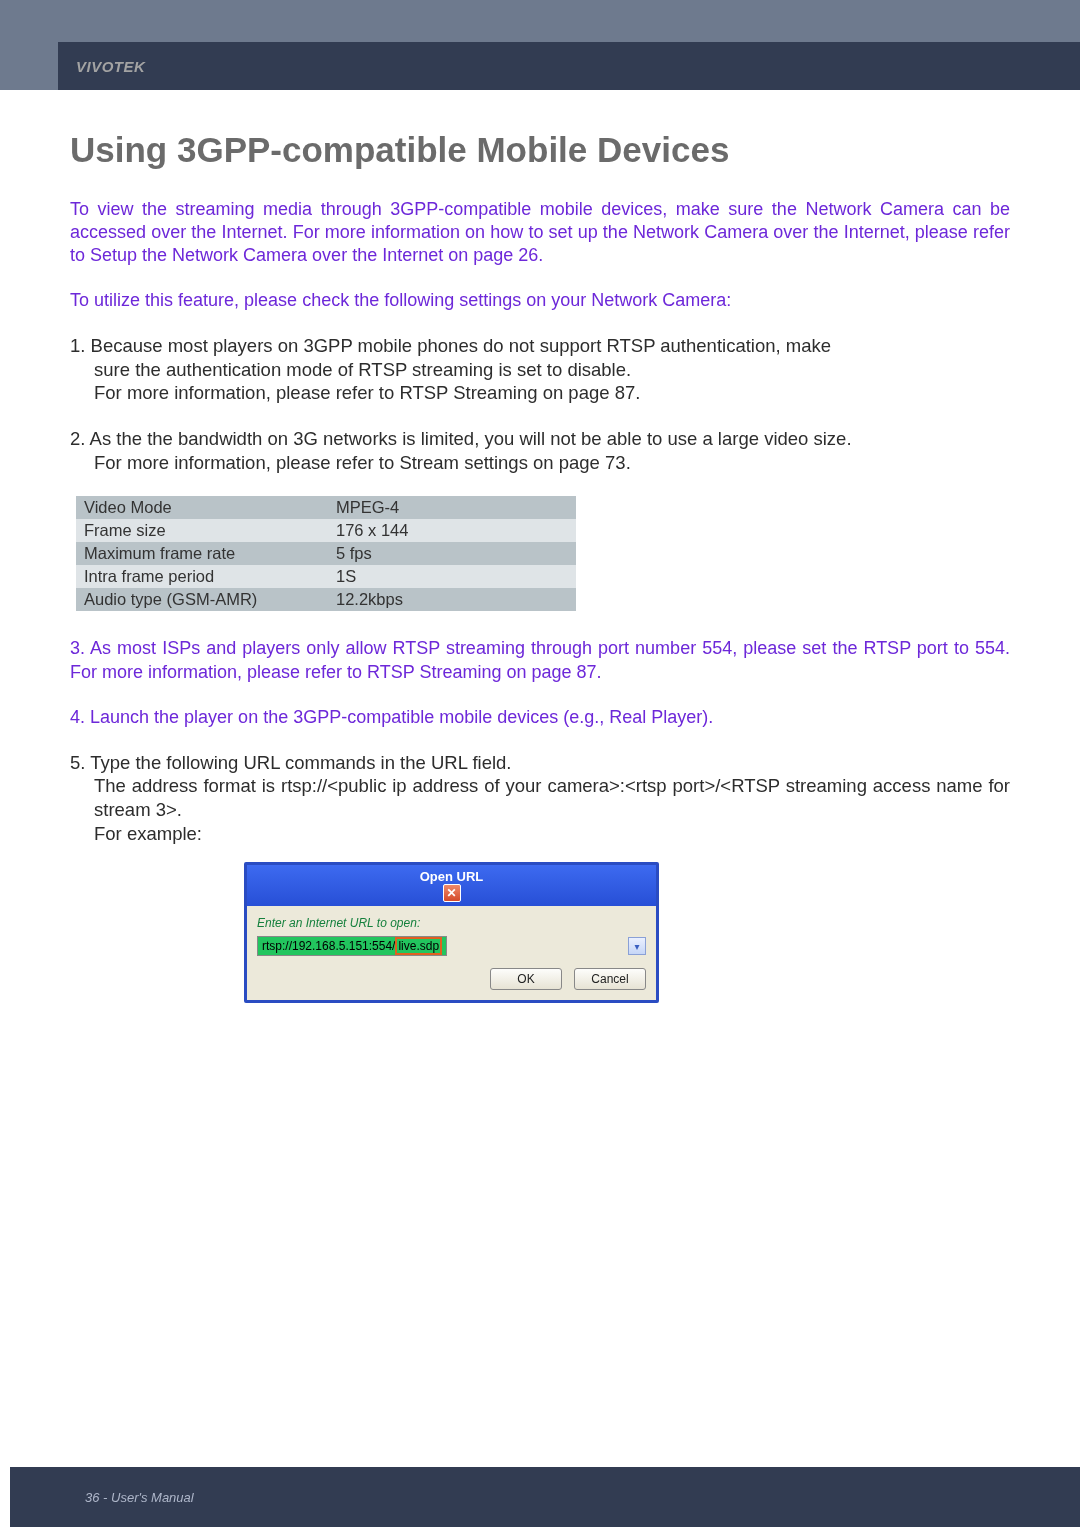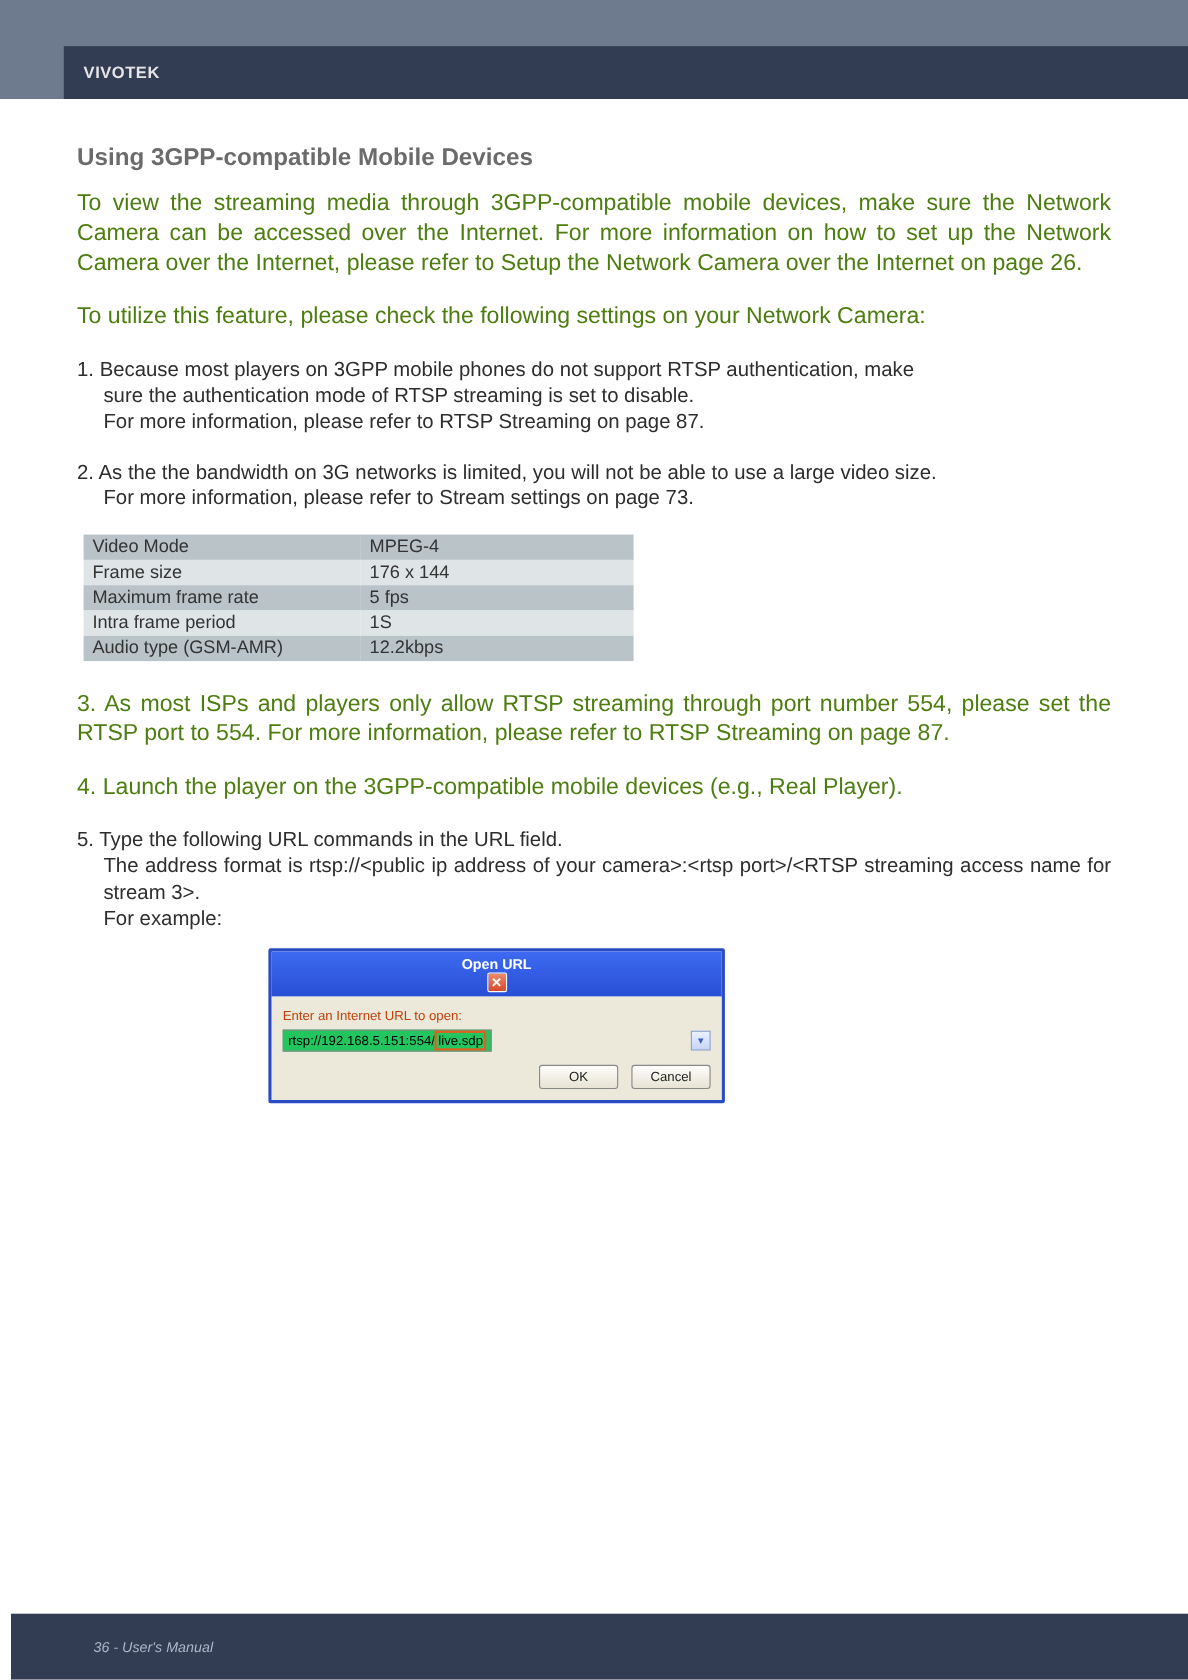--- a/index.html
+++ b/index.html
@@ -21,37 +21,38 @@
     left: 58px;
     right: 0;
     top: 42px;
     bottom: 0;
     background: #323c52;
     display: flex;
     align-items: center;
     padding-left: 18px;
   }
   .brand {
-    color: #e5e5e5;
-    font-weight: bold;
+    color: #a3a3a3;
+    font-weight: bold;
+    font-style: italic;
     font-size: 15px;
     letter-spacing: 0.5px;
   }
   .content {
     padding: 40px 70px 0 70px;
   }
   .heading {
     color: #6b6b6b;
-    font-size: 22px;
-    font-weight: bold;
-    margin-bottom: 16px;
+    font-size: 35px;
+    font-weight: bold;
+    margin-bottom: 28px;
   }
   .para {
-    color: #4d7c0f;
-    font-size: 21px;
+    color: #6d28d9;
+    font-size: 18px;
     line-height: 1.28;
     margin-bottom: 22px;
     text-align: justify;
   }
   .li {
     color: #2d2d2d;
     font-size: 18.5px;
     line-height: 1.28;
     margin-bottom: 22px;
     text-align: justify;
@@ -105,23 +106,24 @@
     color: #fff;
     font-weight: bold;
     font-size: 12px;
     line-height: 1;
   }
   .dlg-body {
     background: #ece9da;
     padding: 10px 10px 10px 10px;
   }
   .dlg-label {
-    color: #c2410c;
+    color: #15803d;
     font-size: 12px;
     margin-bottom: 6px;
+    font-style: italic;
   }
   .dlg-row {
     display: flex;
     align-items: center;
     gap: 6px;
     margin-bottom: 12px;
   }
   .url-box {
     border: 1px solid #888;
     background: #22c55e;

